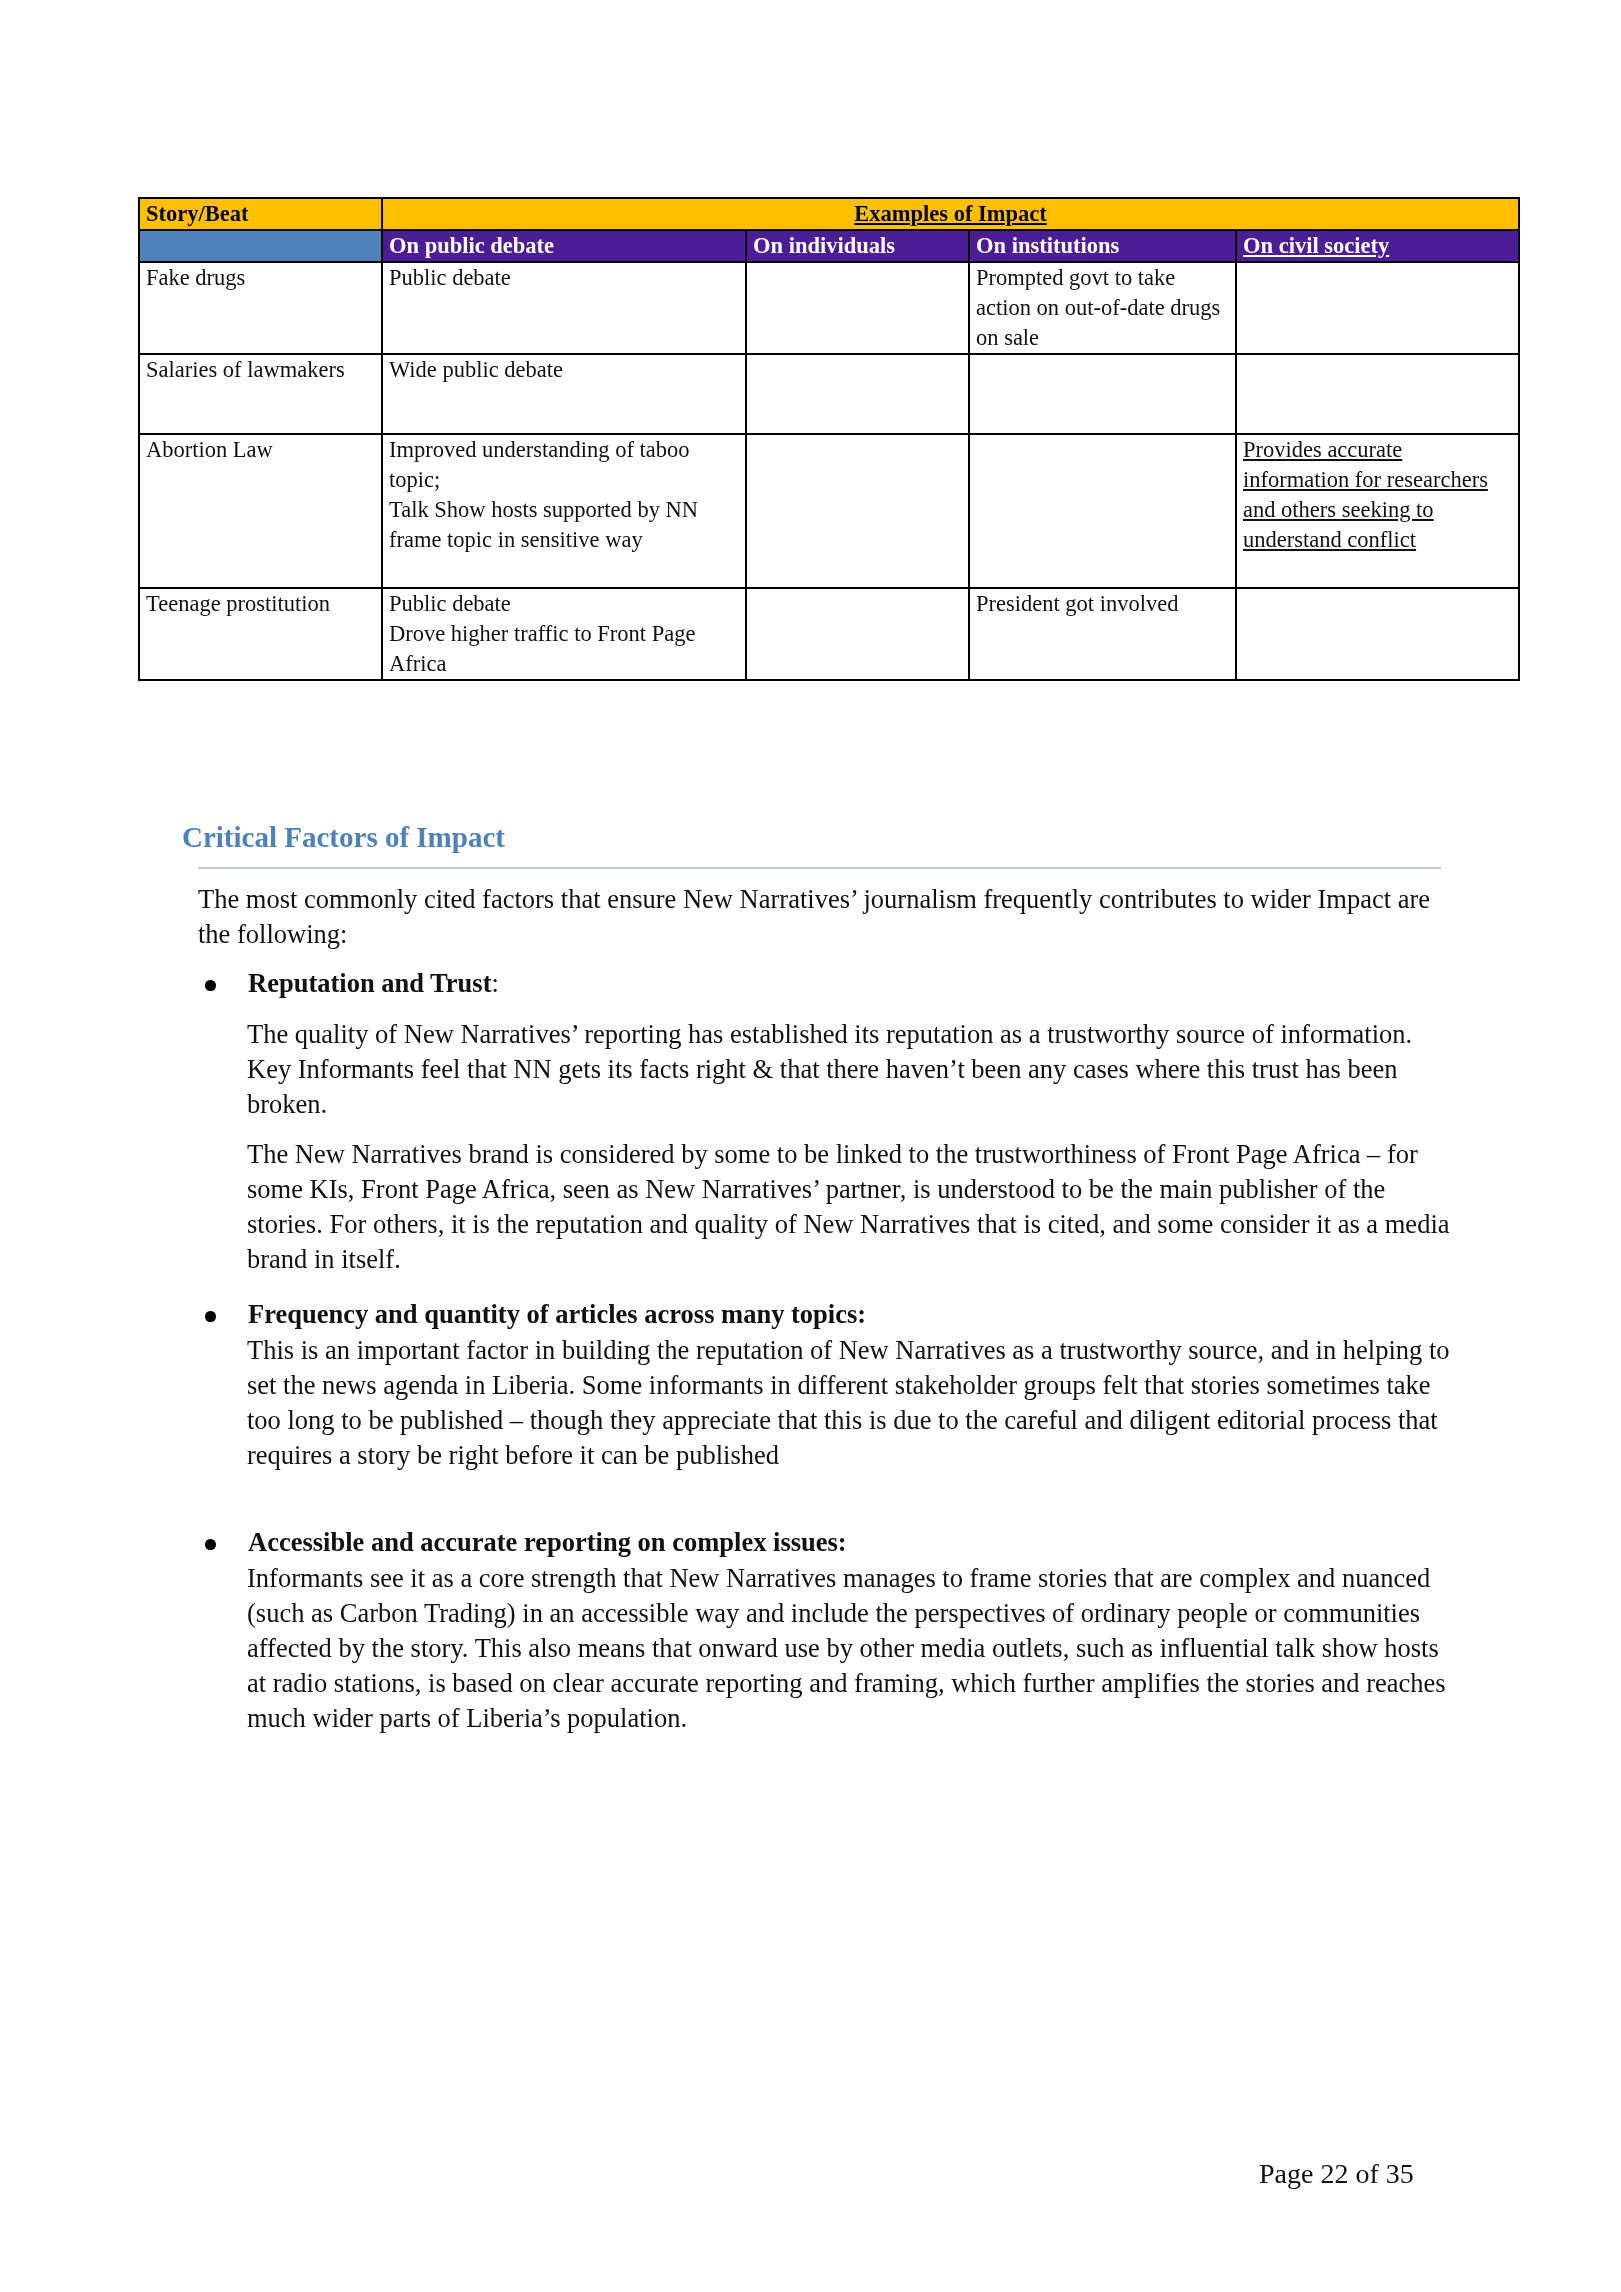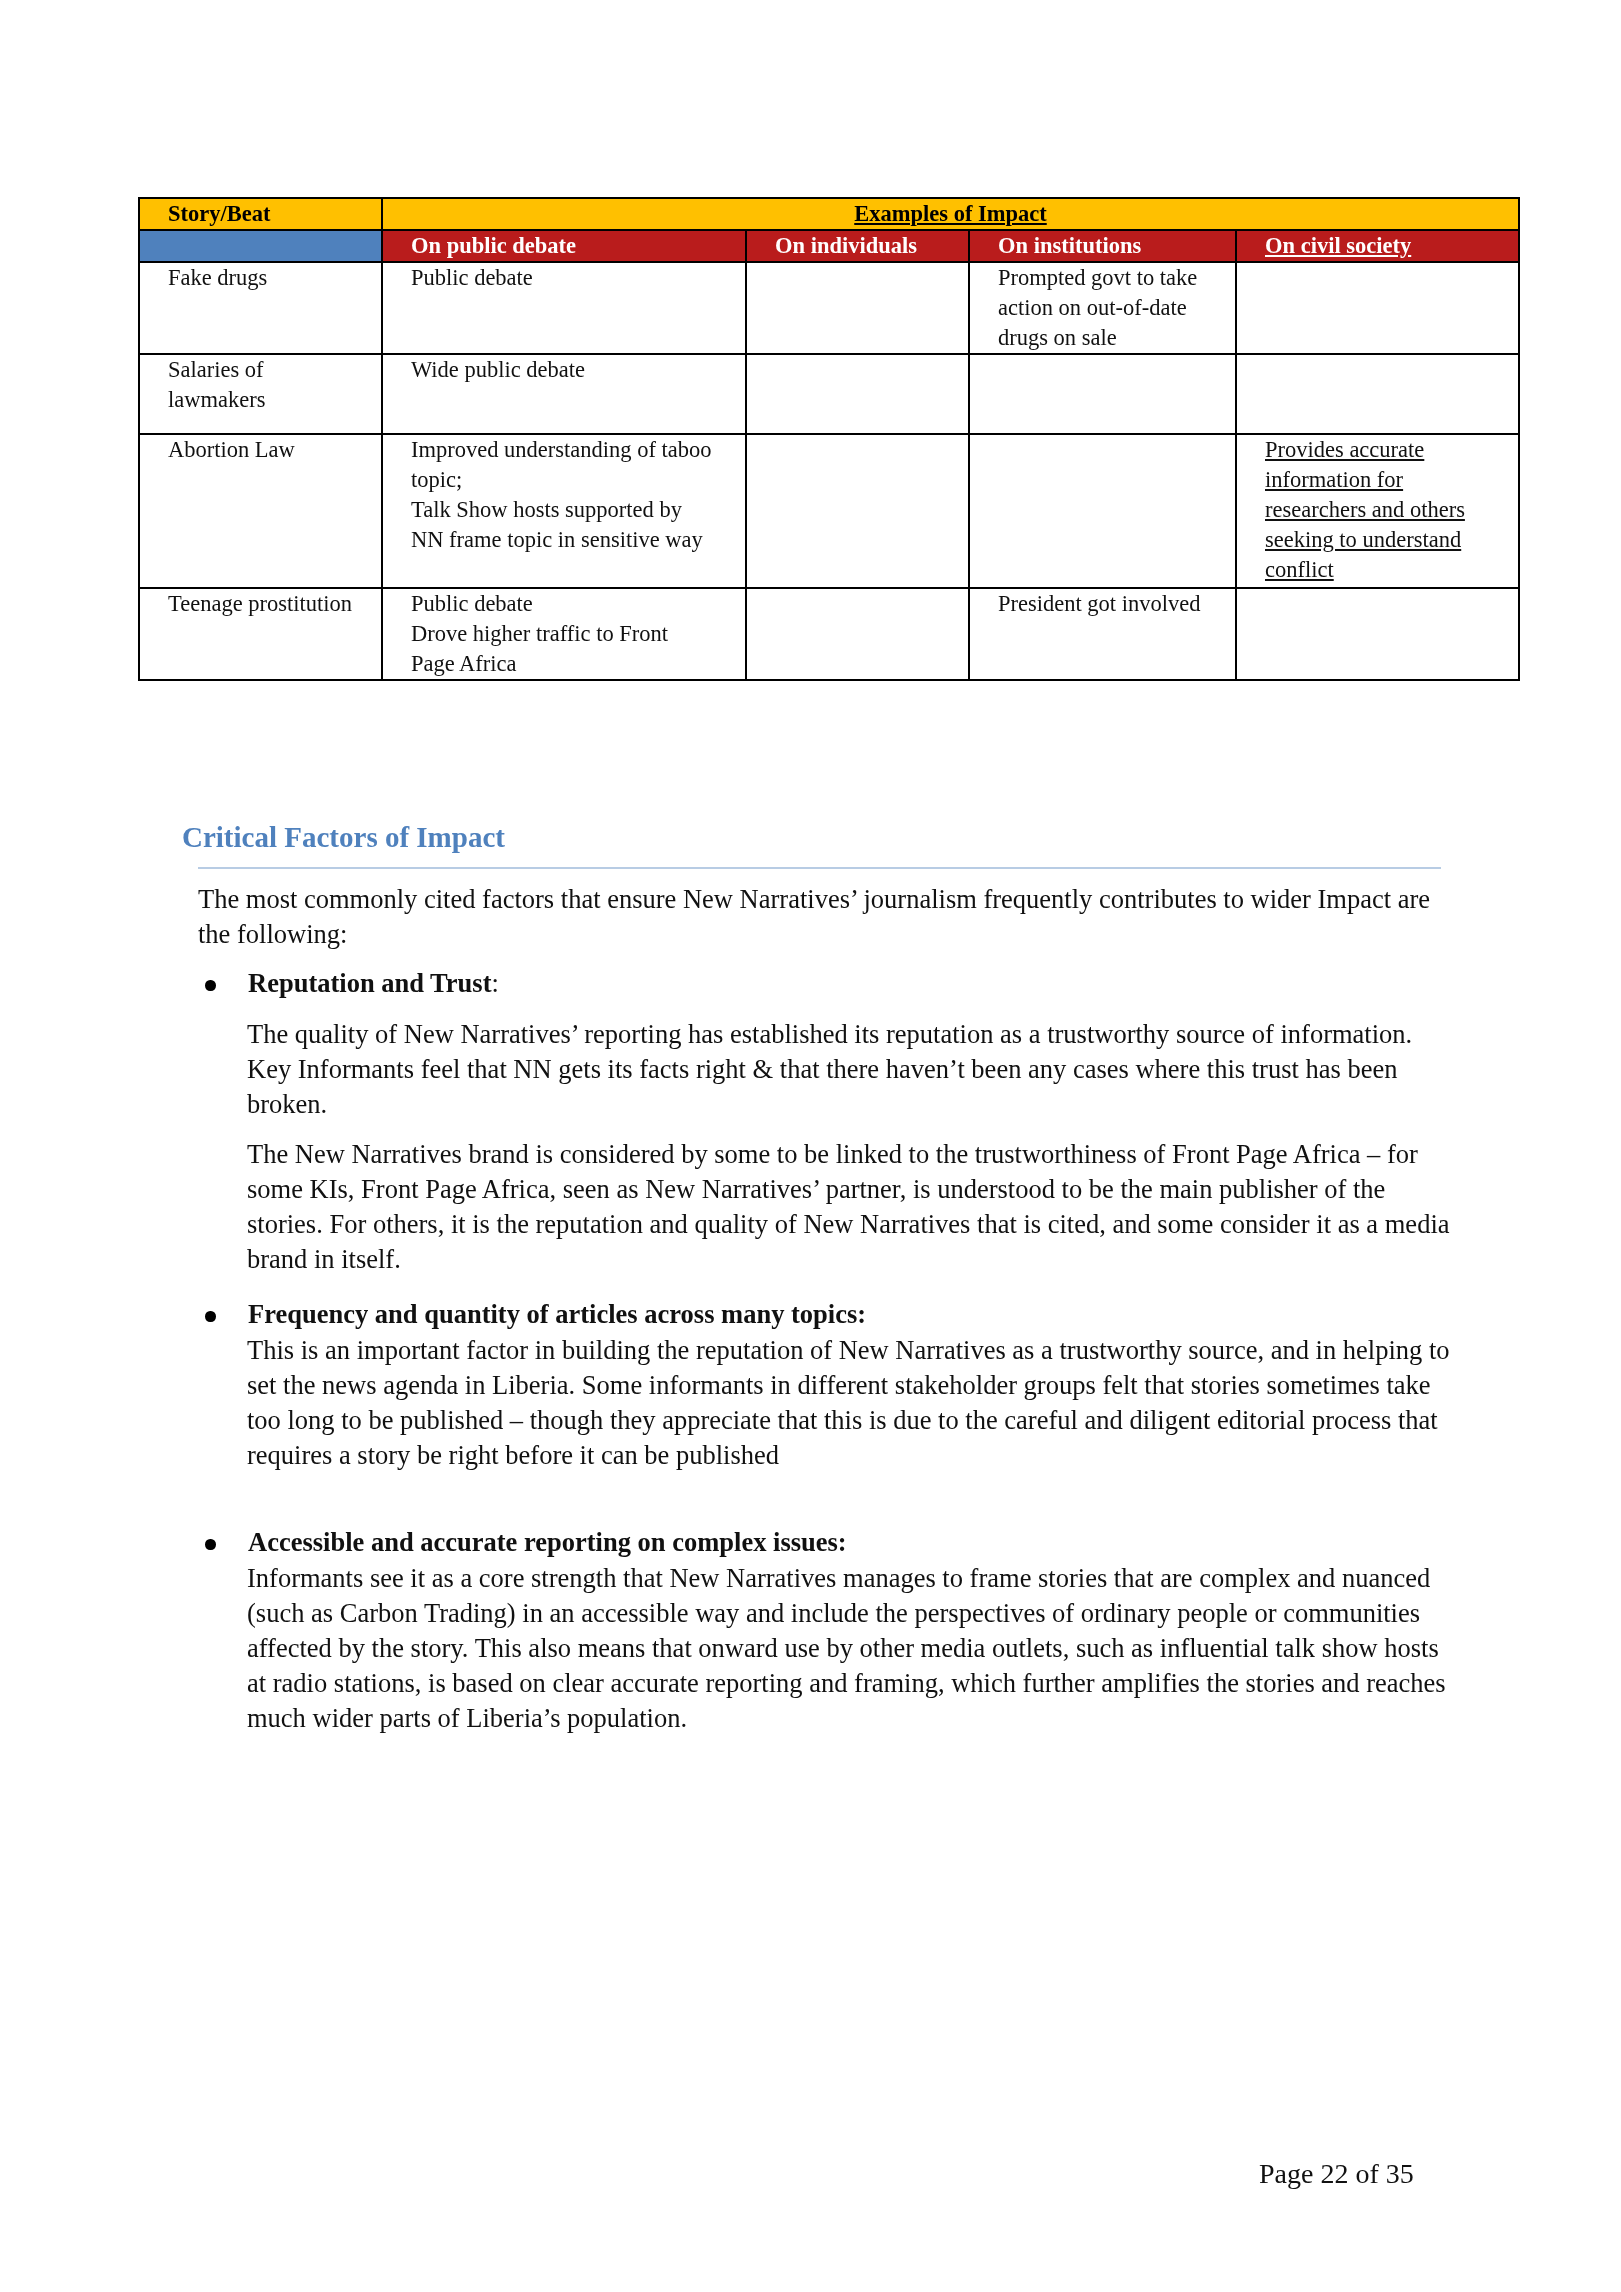--- a/index.html
+++ b/index.html
@@ -8,30 +8,30 @@
     font-family: "DejaVu Serif", "Liberation Serif", serif;
     color: #111;
   }
   .impact-table {
     position: absolute; left: 138px; top: 197px; width: 1380px;
     border-collapse: collapse; table-layout: fixed;
     font-family: "Liberation Serif", serif;
     font-size: 22.5px; line-height: 30px;
   }
   .impact-table td, .impact-table th {
-    border: 2px solid #000; padding: 0 28px; vertical-align: top; text-align: left;
+    border: 2px solid #000; padding: 0 6px; vertical-align: top; text-align: left;
     word-wrap: break-word;
   }
   .impact-table tr.outer-head th {
     background: #ffc000; color: #000; font-weight: bold; height: 30px;
     border-top: 2.9px solid #000;
   }
   .impact-table tr.outer-head th.examples { text-align: center; }
   .impact-table tr.sub-head th {
-    background: #b91c1c; color: #ffffff; font-weight: bold; height: 30px;
+    background: #4c1d95; color: #ffffff; font-weight: bold; height: 30px;
     border-color: #000;
   }
   .impact-table tr.sub-head th + th { border-left: 1px solid #2c4c74; }
   .impact-table tr.sub-head th.blank { background: #4f81bd; }
   .impact-table td { white-space: pre-line; }
   .impact-table tbody tr:last-child td { border-bottom: 2.9px solid #000; }
   .impact-table td:first-child, .impact-table th:first-child { border-left: 2.9px solid #000; }
   .impact-table td:last-child, .impact-table th:last-child { border-right: 2.9px solid #000; text-decoration: underline; }
 
   .section-heading {

